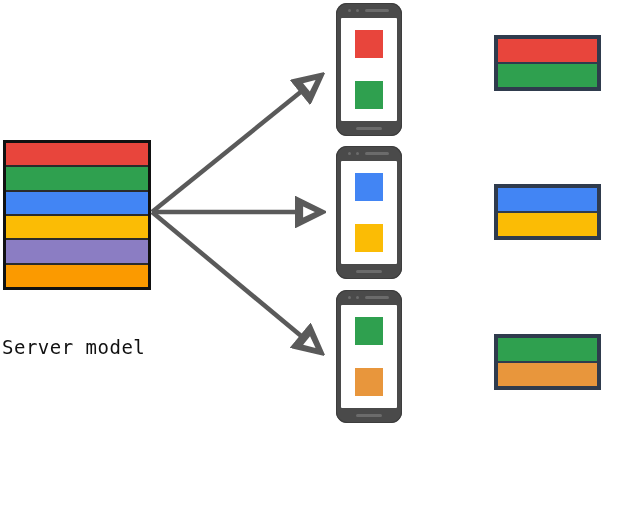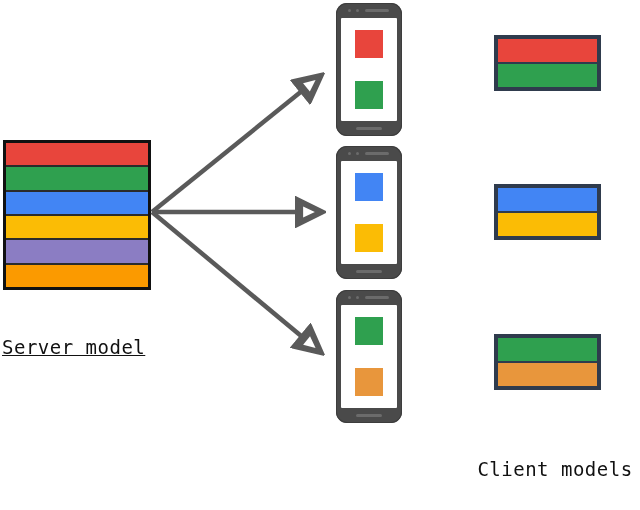--- a/index.html
+++ b/index.html
@@ -18,21 +18,21 @@
     background:#111111;
   }
   .server-band{flex:1 1 0;min-height:0;border-bottom:2px solid #2b2b2b;box-sizing:border-box;}
   .server-band:last-child{border-bottom:none;}
 
   
   .label{
     position:absolute;font-size:19px;letter-spacing:.5px;
     line-height:27px;white-space:pre-line;color:#111111;
   }
-  .label-server{left:2px;top:334px;text-decoration:underline;}
+  .label-server{left:2px;top:334px;}
   .label-keys{left:262px;top:456px;width:175px;text-align:center;}
   .label-models{left:470px;top:456px;width:170px;text-align:center;}
 
   
   .phone{
     position:absolute;width:66px;height:133px;
     background:#4a4a4a;border-radius:11px;
     box-shadow:0 0 0 1px #3d3d3d inset;
   }
   .phone-screen{
@@ -139,15 +139,14 @@
   <div class="client-model" style="left:494px;top:184px;">
     <div class="client-band" style="background:#4285f4"></div>
     <div class="client-band" style="background:#fbbc05"></div>
   </div>
 
   <div class="client-model" style="left:494px;top:334px;">
     <div class="client-band" style="background:#2fa04f"></div>
     <div class="client-band" style="background:#e8963c"></div>
   </div>
 
-  <div class="label label-models">Client models</div>
 
 </div>
 
 </body></html>

